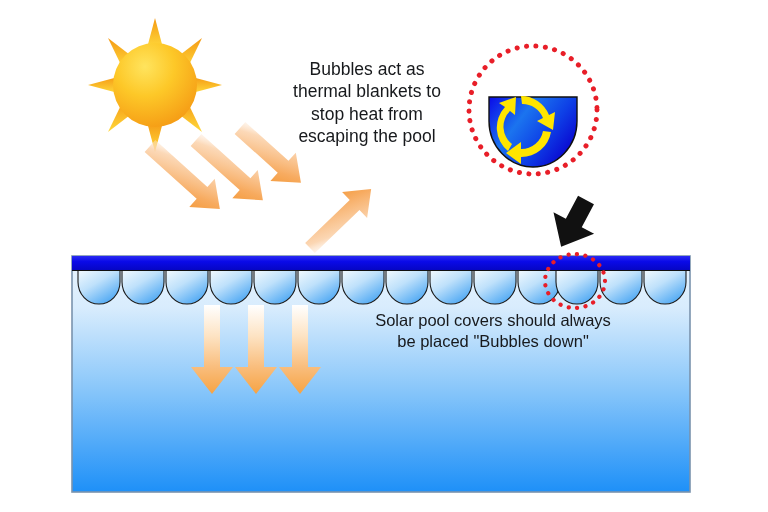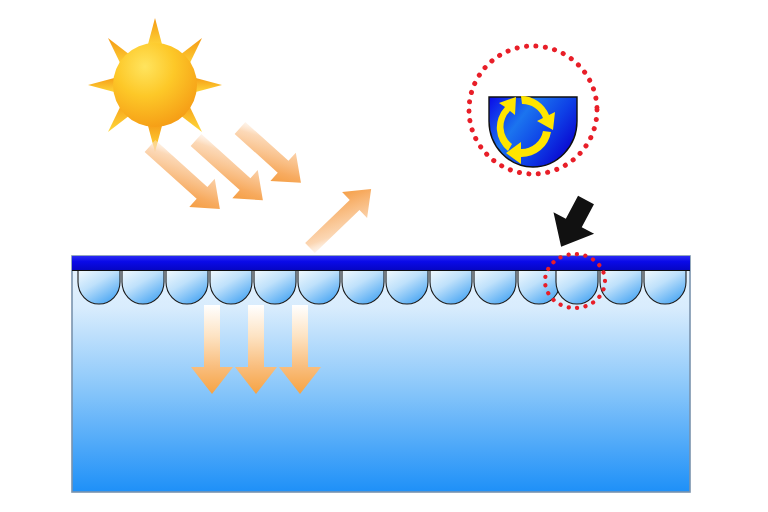--- a/index.html
+++ b/index.html
@@ -229,15 +229,21 @@
         <path d="M521,96 a30,30 0 0 1 28,19 l6,-3 l-2,18 l-16,-9 l6,-3 a22,22 0 0 0 -21,-14 z"></path>
 
         <path d="M551,132 a30,30 0 0 1 -30,25 l0,7 l-15,-11 l15,-11 l0,7 a22,22 0 0 0 22,-18 z"></path>
 
         <path d="M508,151 a30,30 0 0 1 -3,-44 l-6,-4 l17,-6 l-1,18 l-5,-4 a22,22 0 0 0 2,33 z"></path>
       </g>
     </g>
 
   </svg>
 
-
+  <div class="caption" id="caption-bubbles">Bubbles act as
+thermal blankets to
+stop heat from
+escaping the pool</div>
+
+  <div class="caption" id="caption-cover">Solar pool covers should always
+be placed "Bubbles down"</div>
 
 </div>
 
 </body></html>

